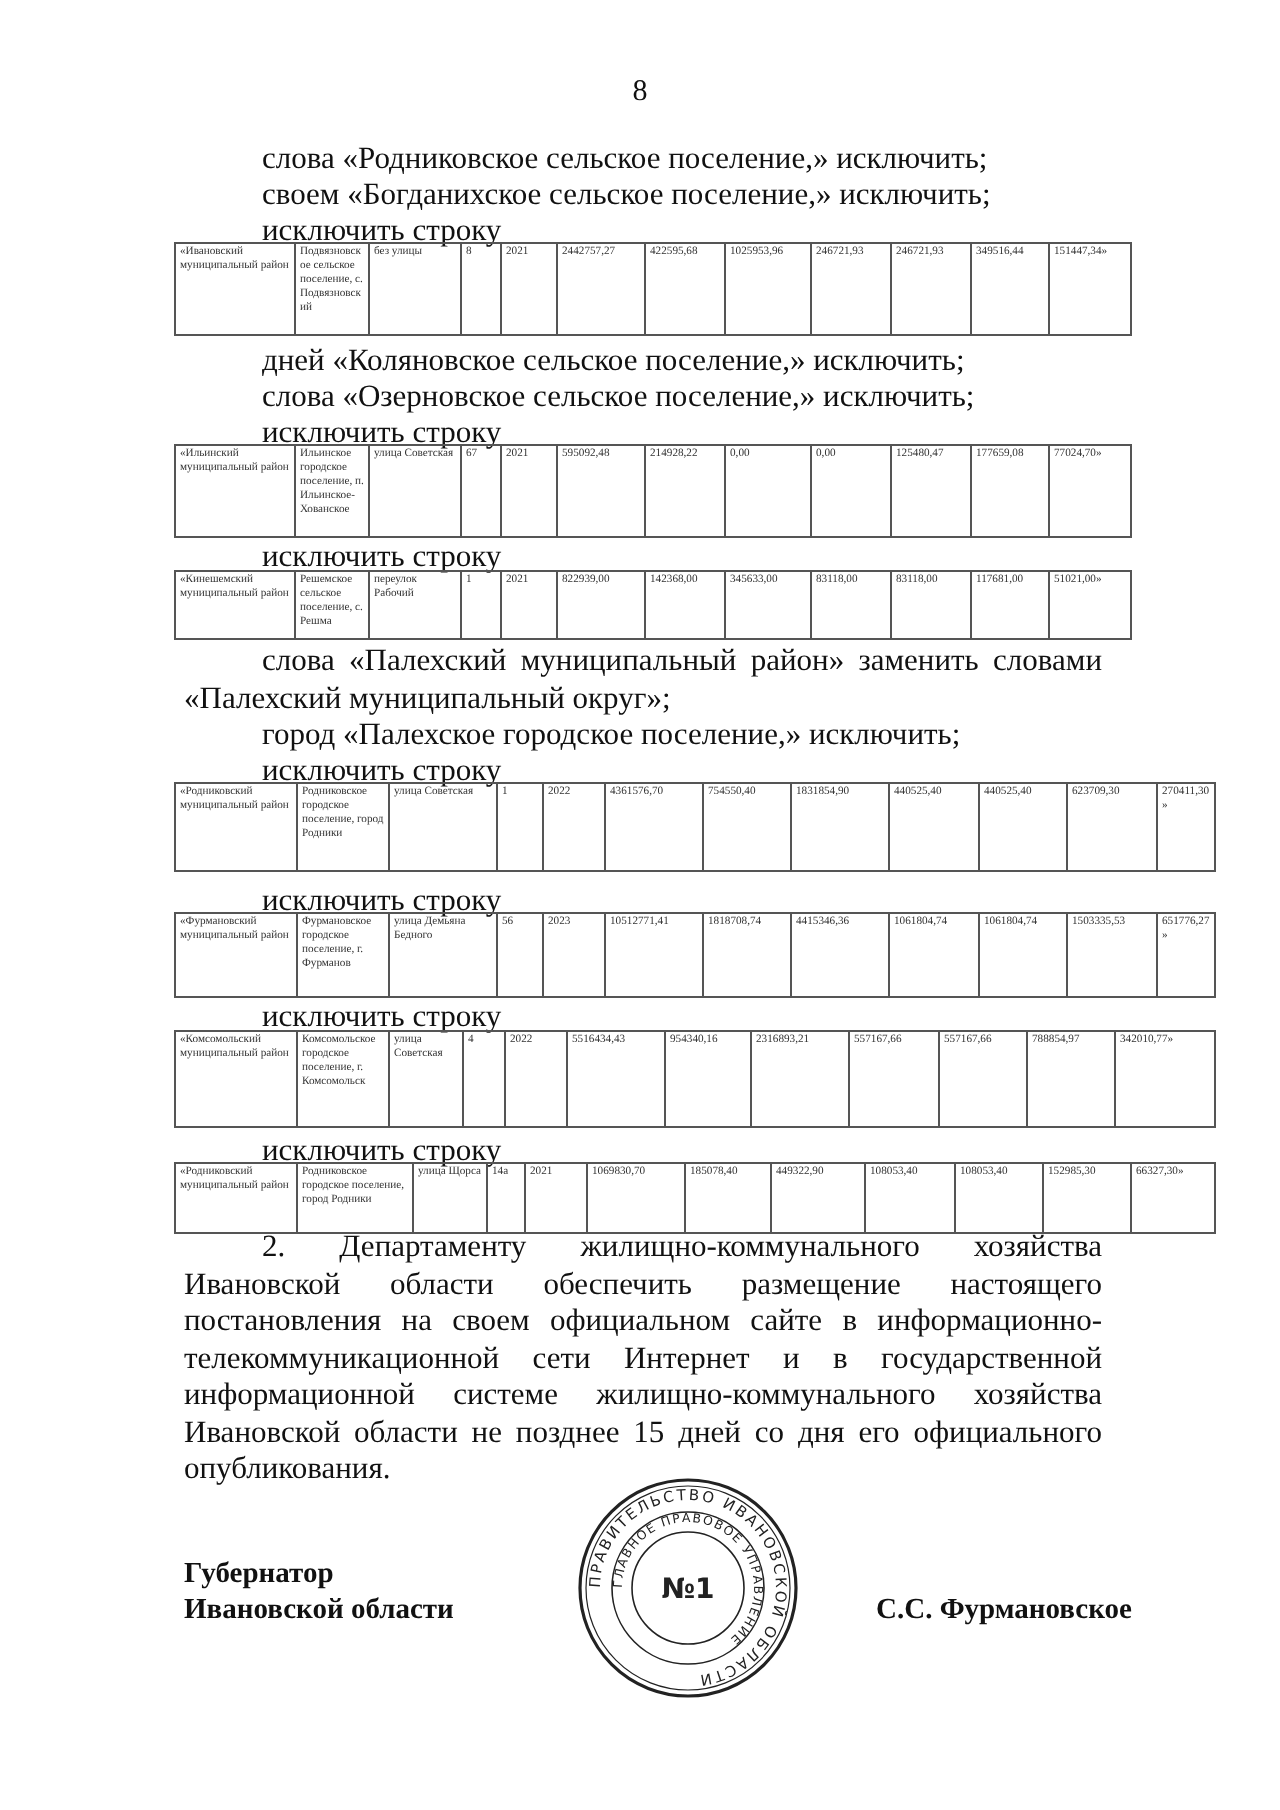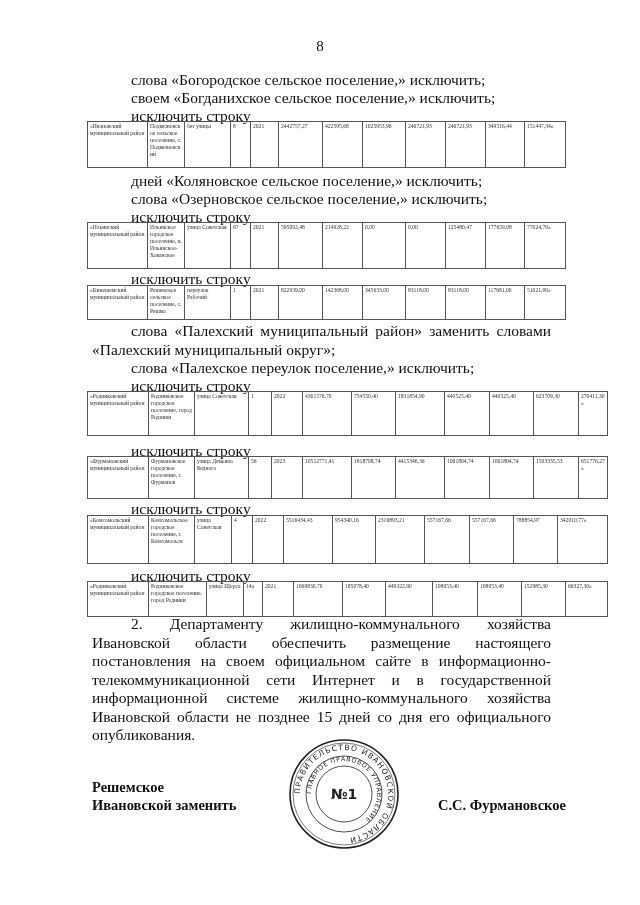--- a/index.html
+++ b/index.html
@@ -14,21 +14,21 @@
   table.row-table { border: 1.5px solid #777; }
   .sig-left { position: absolute; left: 92px; top: 778px; font-weight: bold; font-size: 14.5px; line-height: 18px; }
   .sig-right { position: absolute; left: 438px; top: 797px; font-weight: bold; font-size: 14.5px; }
   .seal { position: absolute; left: 288px; top: 738px; width: 112px; height: 112px; }
 </style>
 </head>
 <body>
 
 <div class="page-num">8</div>
 
-<div class="line" style="top:71px">слова «Богородское сельское поселение,» исключить;</div>
+<div class="line" style="top:71px">слова «Родниковское сельское поселение,» исключить;</div>
 <div class="line" style="top:89px">своем «Богданихское сельское поселение,» исключить;</div>
 <div class="line" style="top:107px">исключить строку</div>
 
 <table class="row-table" style="top:121px;width:470px;height:47px">
   <colgroup>
       <col style="width:60px">
       <col style="width:37px">
       <col style="width:46px">
       <col style="width:20px">
       <col style="width:28px">
@@ -124,21 +124,21 @@
     <td>345633,00</td>
     <td>83118,00</td>
     <td>83118,00</td>
     <td>117681,00</td>
     <td>51021,00»</td>
   </tr>
 </tbody>
   </table>
 
 <div class="para" style="top:322px;text-indent:39px">слова «Палехский муниципальный район» заменить словами «Палехский муниципальный округ»;</div>
-<div class="line" style="top:359px">слова «Палехское переулок поселение,» исключить;</div>
+<div class="line" style="top:359px">город «Палехское городское поселение,» исключить;</div>
 <div class="line" style="top:377px">исключить строку</div>
 
 <table class="row-table" style="top:391px;width:520px;height:45px">
   <colgroup>
       <col style="width:61px">
       <col style="width:46px">
       <col style="width:54px">
       <col style="width:23px">
       <col style="width:31px">
       <col style="width:49px">
@@ -268,22 +268,22 @@
     <td>108053,40</td>
     <td>152985,30</td>
     <td>66327,30»</td>
   </tr>
 </tbody>
   </table>
 
 <div class="para" style="top:615px;text-indent:39px">2. Департаменту жилищно-коммунального хозяйства Ивановской области обеспечить размещение настоящего постановления на своем официальном сайте в информационно-телекоммуникационной сети Интернет и в государственной информационной системе жилищно-коммунального хозяйства Ивановской области не позднее 15 дней со дня его официального опубликования.</div>
 
 <div class="sig-left">
-  <div>Решемское</div>
-  <div>Ивановской заменить</div>
+  <div>Губернатор</div>
+  <div>Ивановской области</div>
 </div>
 
 <svg class="seal" viewBox="0 0 112 112">
   <defs>
     <path id="outerArc" d="M56,56 m-44,0 a44,44 0 1,1 88,0 a44,44 0 1,1 -88,0"></path>
     <path id="innerArc" d="M56,56 m-33,0 a33,33 0 1,1 66,0 a33,33 0 1,1 -66,0"></path>
   </defs>
   <circle cx="56" cy="56" r="54" fill="none" stroke="#222" stroke-width="1.6"></circle>
   <circle cx="56" cy="56" r="51" fill="none" stroke="#222" stroke-width="0.6"></circle>
   <circle cx="56" cy="56" r="38" fill="none" stroke="#222" stroke-width="0.8"></circle>

